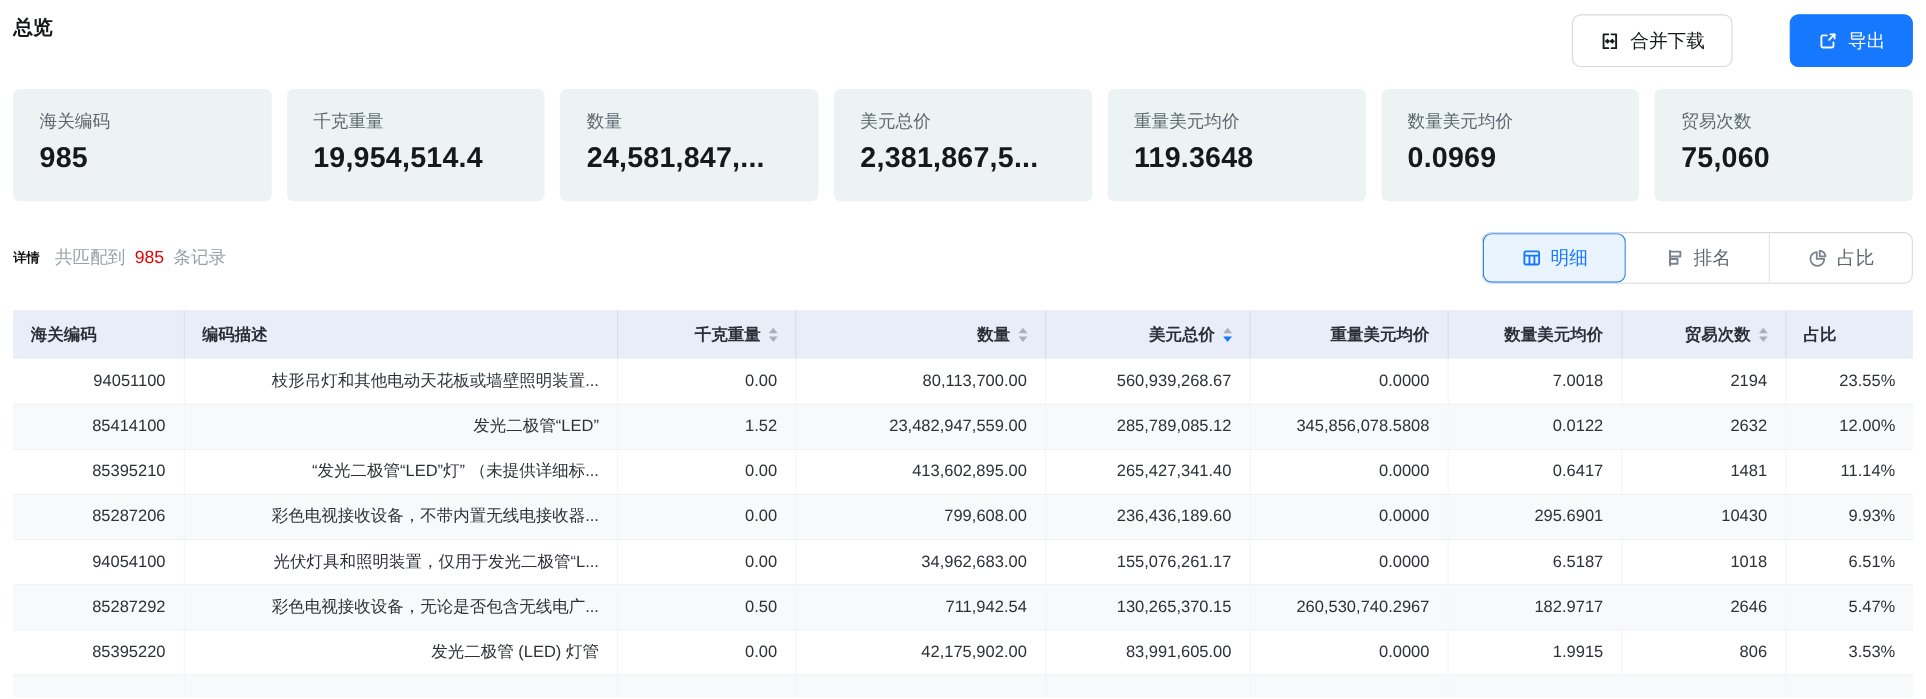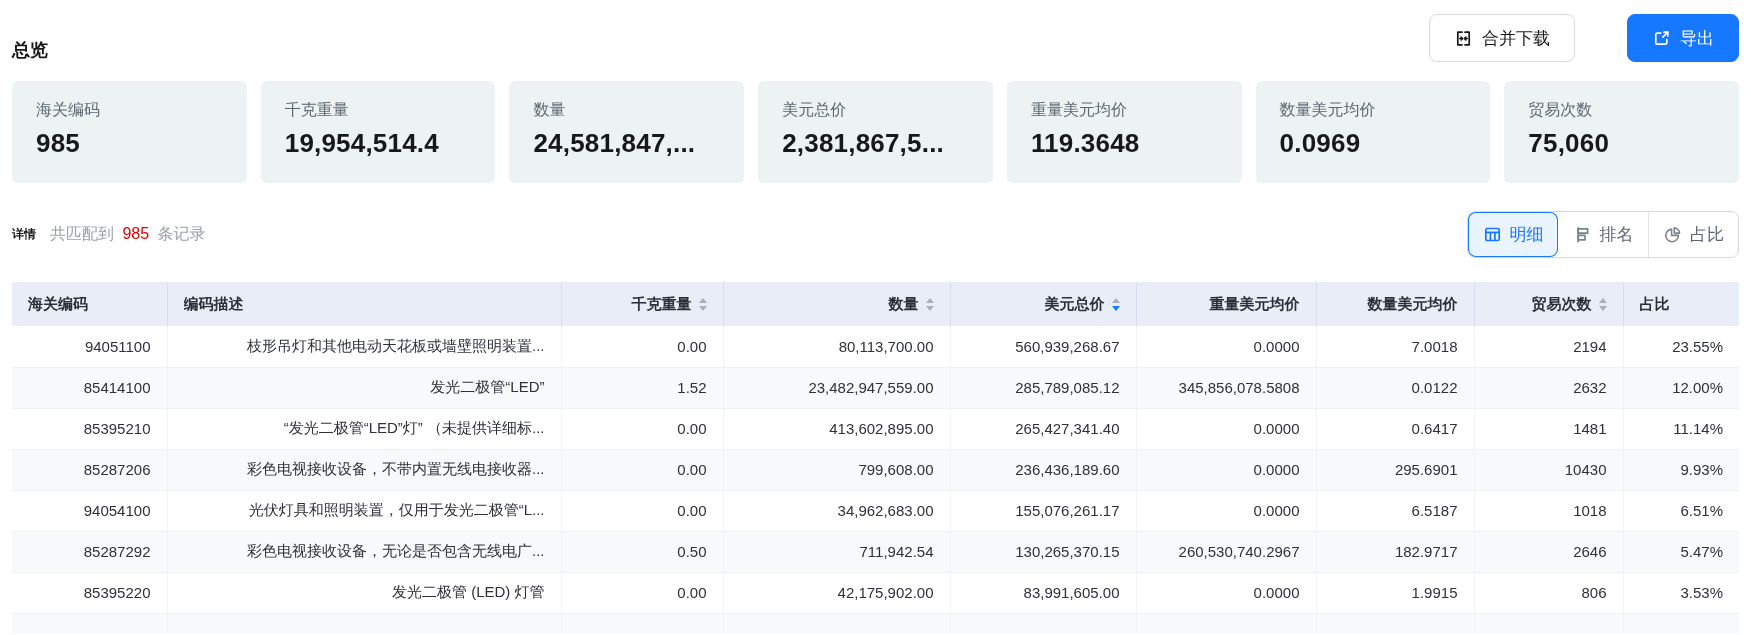--- a/index.html
+++ b/index.html
@@ -1,21 +1,21 @@
 <!DOCTYPE html>
 <html><head>
 <meta charset="utf-8">
 <style>
   * { margin:0; padding:0; box-sizing:border-box; }
   html,body { background:#fff; }
   body { font-family:"Liberation Sans","DejaVu Sans",sans-serif; color:#1a1a1a; }
   .page { position:relative; width:1751px; height:635px; padding:0 12px; overflow:hidden; background:#fff; }
 
   
-  .topbar { display:flex; align-items:flex-end; justify-content:space-between; padding-top:13px; height:62px; }
+  .topbar { display:flex; align-items:flex-start; justify-content:space-between; padding-top:13px; height:62px; }
   .page-title { font-size:18px; font-weight:700; color:#17181a; }
   .topbar-actions { display:flex; gap:25px; }
   .btn { display:inline-flex; align-items:center; justify-content:center; gap:9px; height:48px; padding:0 24px;
          border-radius:8px; font-size:17px; cursor:pointer; border:1px solid #d9d9d9; background:#fff; color:#17181a;
          font-family:inherit; }
   .btn svg { display:block; }
   .btn-primary { background:#1677ff; border-color:#1677ff; color:#ffffff;margin-left:27px; }
 
   
   .cards { display:flex; gap:14px; margin-top:19px; }
@@ -24,21 +24,21 @@
   .card-value { margin-top:7px; font-size:26px; font-weight:700; color:#17181a; letter-spacing:.2px;
                 white-space:nowrap; overflow:hidden; }
 
   
   .detail-bar { display:flex; align-items:center; margin-top:28px; height:47px; }
   .detail-title { font-size:12px; font-weight:700; color:#17181a; }
   .match-text { margin-left:14px; font-size:16px; color:#9aa1a8; }
   .match-count { color:#e60000; padding:0 4px; }
 
   .tabs { margin-left:auto; display:flex; height:47px; border:1px solid #d9d9d9; border-radius:8px; background:#fff; }
-  .tab { width:90px; display:flex; align-items:center; justify-content:center; gap:8px; font-size:17px;
+  .tab { width:130px; display:flex; align-items:center; justify-content:center; gap:8px; font-size:17px;
          color:#5f6670; cursor:pointer; border-left:1px solid #e3e5e8; }
   .tab:first-child { border-left:none; }
   .tab svg { display:block; }
   .tab.active { background:#e9f4ff; color:#1677ff; box-shadow:inset 0 0 0 1px #1677ff; border-radius:8px; border-left:none; }
   .tab.active + .tab { border-left:none; }
 
   
   table { width:100%; margin-top:24px; border-collapse:collapse; table-layout:fixed; }
   th { background:#e9edf8; height:44px; font-size:15px; font-weight:700; color:#2b2f36;
        padding:0 16px; border-right:1px solid #d7dcec; }

